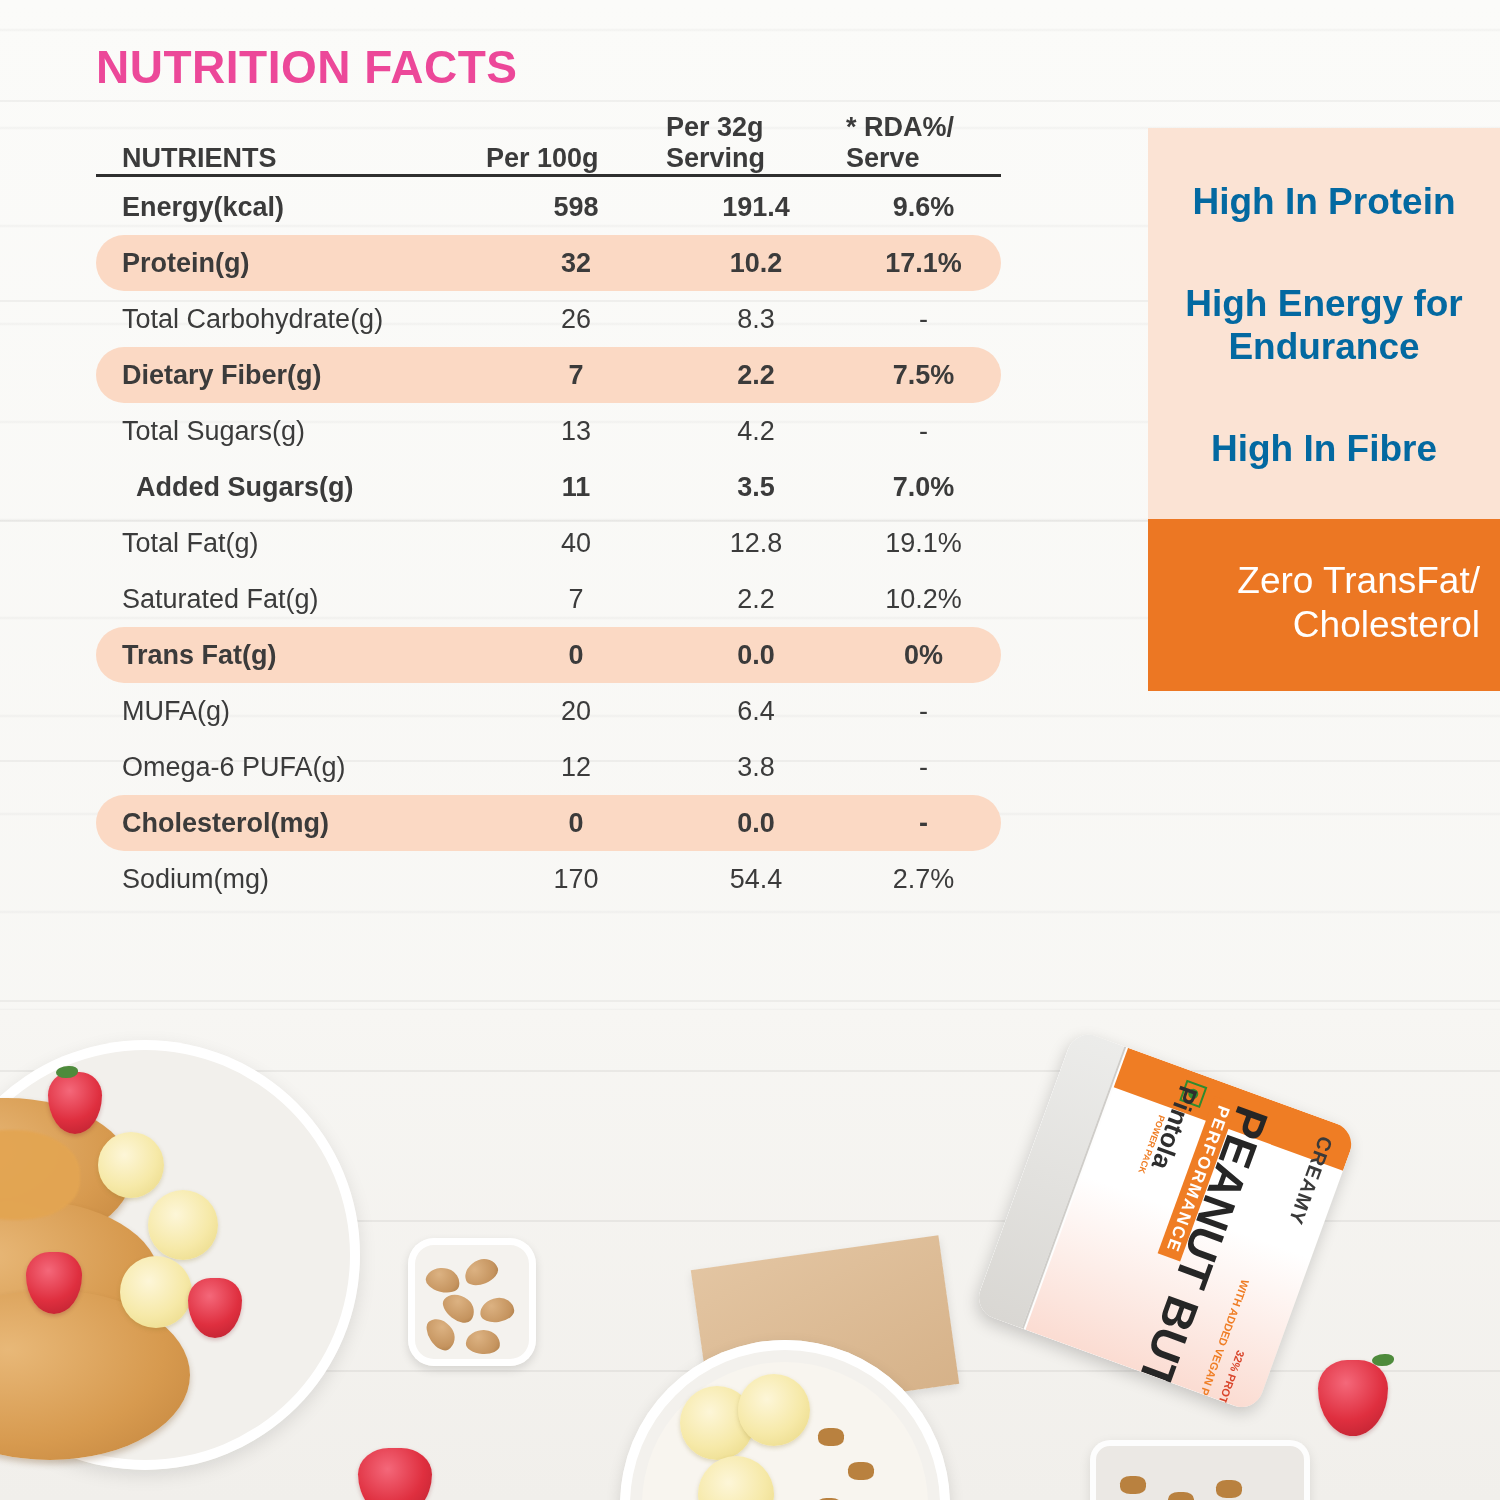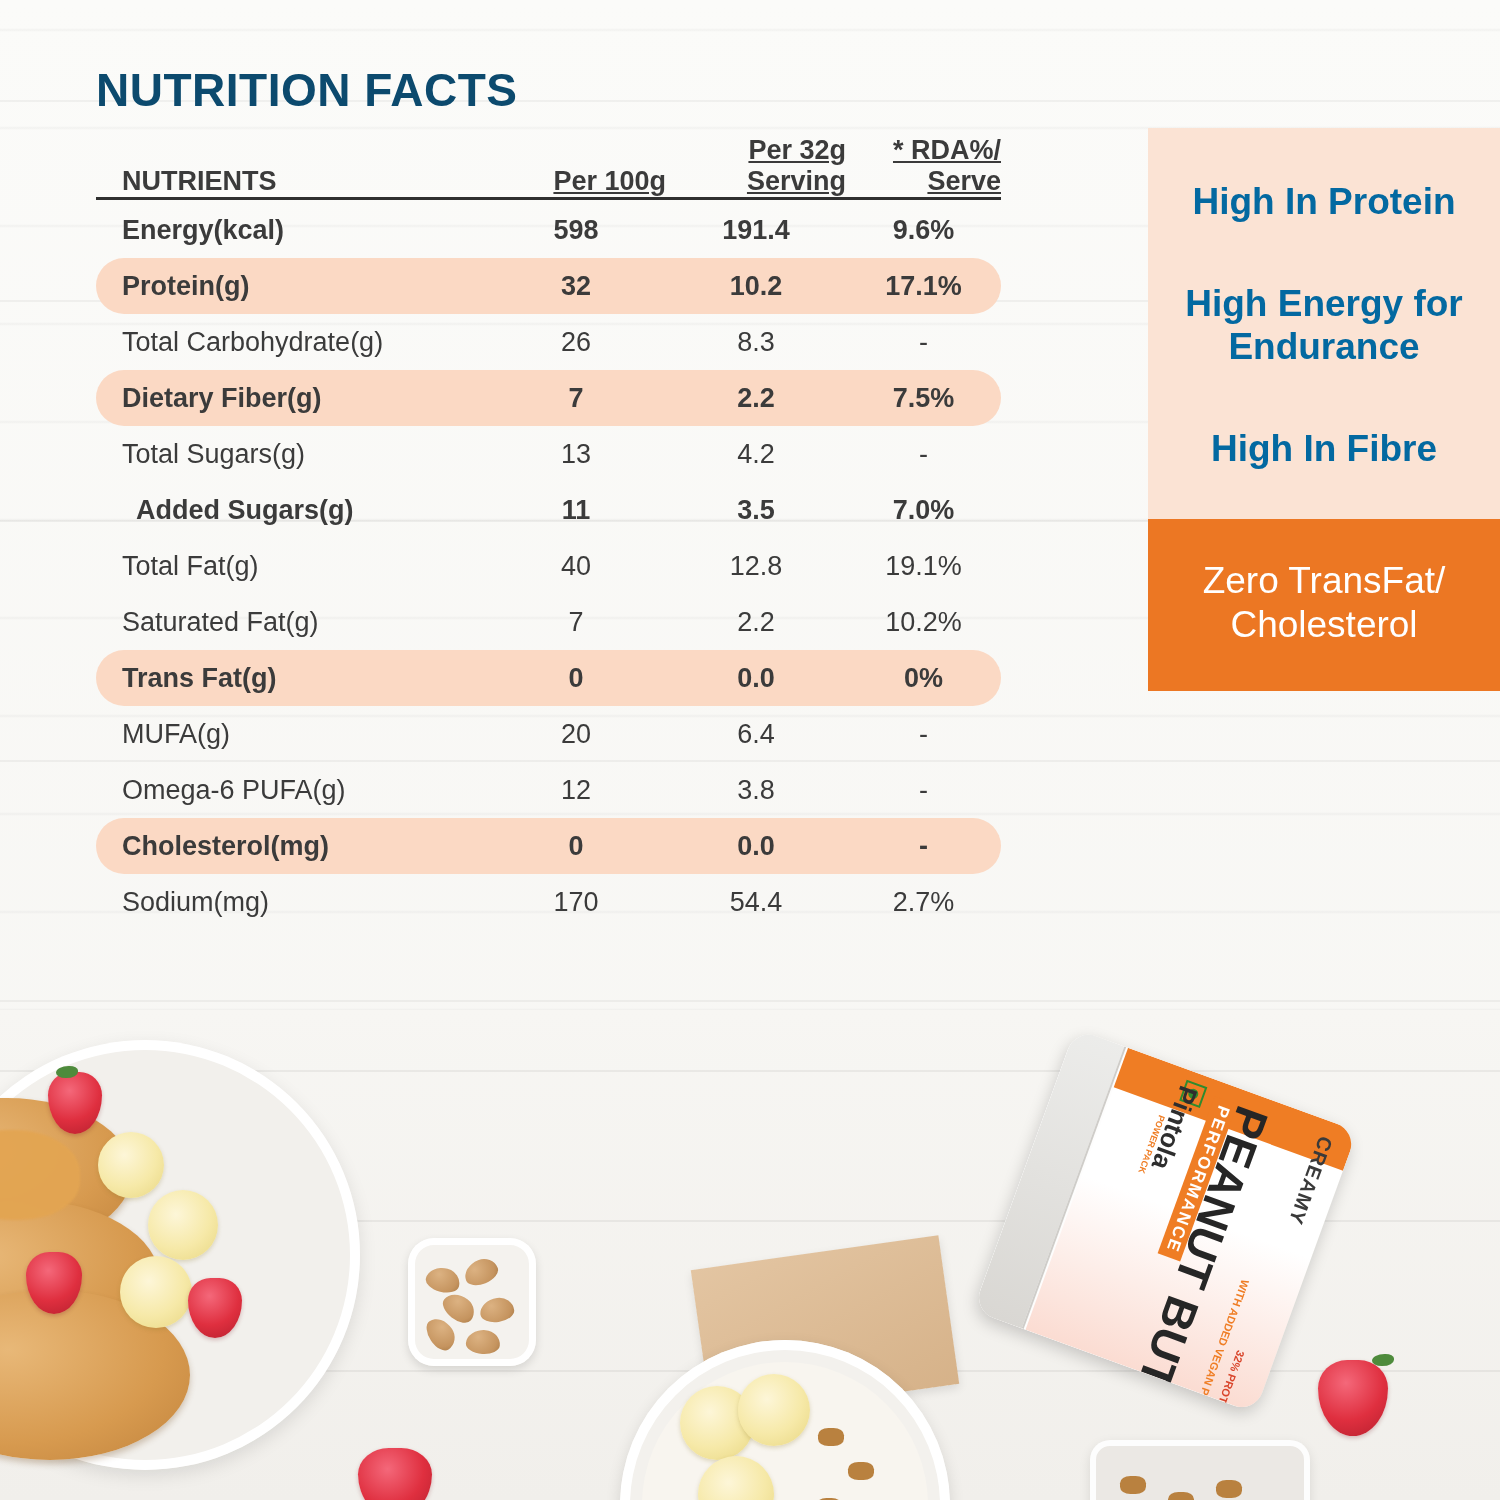--- a/index.html
+++ b/index.html
@@ -48,24 +48,23 @@
   }
 
   .nf-title-row {
     display: flex;
     align-items: flex-end;
     gap: 60px;
   }
   .nf-title {
     font-size: 46px;
     font-weight: bold;
-    color: #0c4a6e;
+    color: #ec4899;
     letter-spacing: 0.5px;
     line-height: 1;
-    margin-top: 23px;
   }
   .nf-approx {
     font-size: 31px;
     color: #4b3f2f;
     line-height: 1;
     padding-bottom: 3px;
   }
 
   table.nf {
     width: 905px;
@@ -83,21 +82,21 @@
   .col-rda  { width: 155px; }
 
   thead th {
     font-weight: bold;
     vertical-align: bottom;
     padding-bottom: 8px;
     color: #2f2f2f;
     font-size: 26px;
   }
   thead th.left { text-align: left; padding-left: 26px; }
-  thead th.ctr  { text-align: right; line-height: 1.15; text-decoration: underline; }
+  thead th.ctr  { text-align: left; line-height: 1.15; }
 
   .head-rule td {
     padding: 0;
   }
   .head-rule hr {
     border: none;
     border-top: 3px solid #2f2f2f;
     margin: 0 0 2px 0;
   }
 
@@ -143,24 +142,24 @@
     color: #0369a1;
     font-size: 37px;
     line-height: 1.18;
     margin: 0 0 58px 0;
     font-weight: bold;
   }
   .claim:last-child { margin-bottom: 0; }
   .claims-bottom {
     background: #ec7723;
     color: #ffffff;
-    text-align: center;
+    text-align: right;
     font-size: 37px;
     line-height: 1.2;
-    padding: 40px 14px 44px 14px;
+    padding: 40px 20px 44px 14px;
   }
 
   
   .photo {
     position: absolute;
     left: 0;
     top: 1010px;
     width: 1500px;
     height: 490px;
     overflow: hidden;

